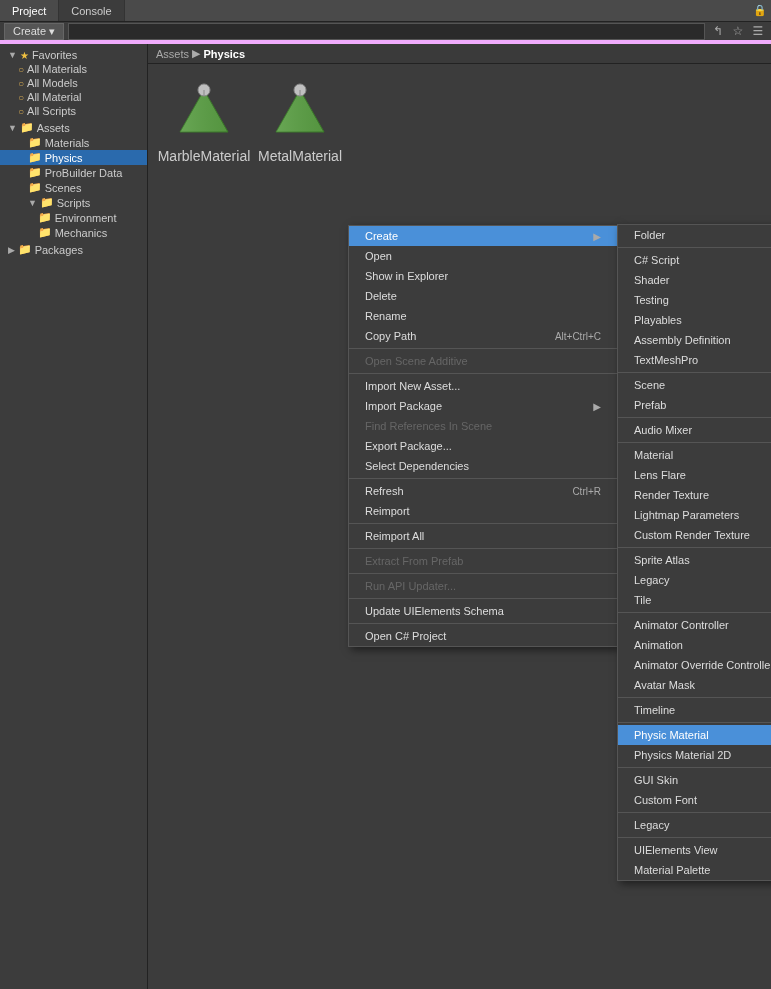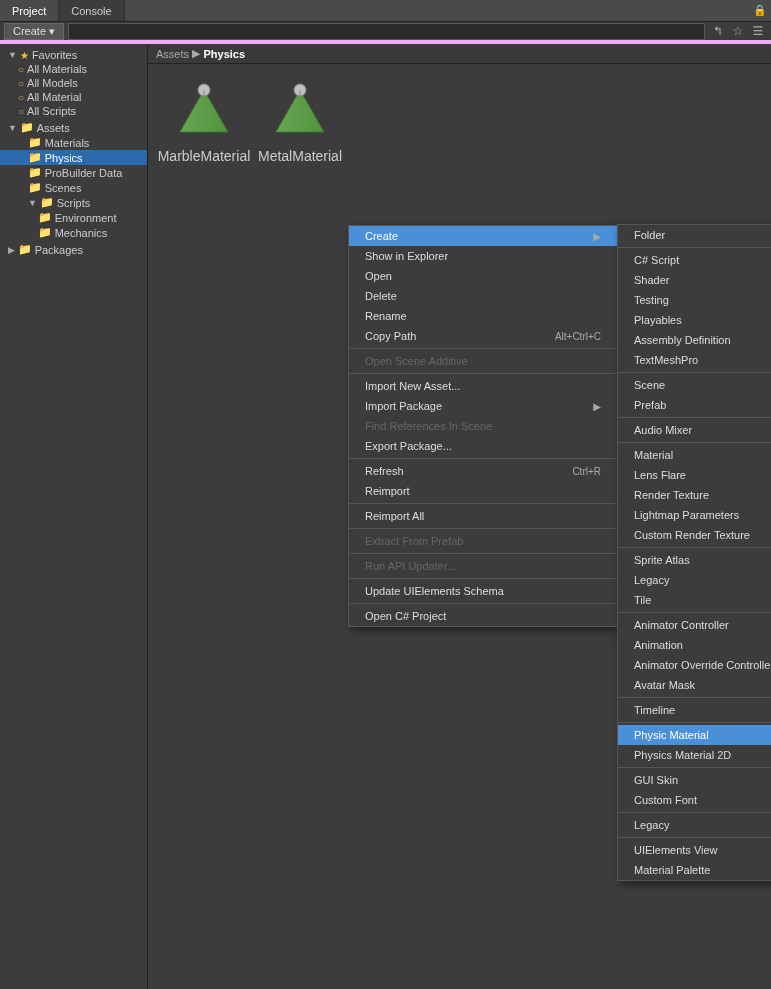--- a/index.html
+++ b/index.html
@@ -493,25 +493,25 @@
           <div class="submenu-item">
             <span>UIElements View</span>
           </div>
           <div class="submenu-item">
             <span>Material Palette</span>
           </div>
         </div>
       </div>
 
       <div class="menu-item">
+        <span>Open</span>
+      </div>
+
+      <div class="menu-item">
         <span>Show in Explorer</span>
-      </div>
-
-      <div class="menu-item">
-        <span>Open</span>
       </div>
 
       <div class="menu-item">
         <span>Delete</span>
       </div>
 
       <div class="menu-item">
         <span>Rename</span>
       </div>
 
@@ -536,20 +536,23 @@
       </div>
 
       <div class="menu-item disabled">
         <span>Find References In Scene</span>
       </div>
 
       <div class="menu-item">
         <span>Export Package...</span>
       </div>
 
+      <div class="menu-item">
+        <span>Select Dependencies</span>
+      </div>
       <div class="menu-separator"></div>
 
       <div class="menu-item">
         <span>Refresh</span>
         <span class="menu-item-shortcut">Ctrl+R</span>
       </div>
 
       <div class="menu-item">
         <span>Reimport</span>
       </div>

